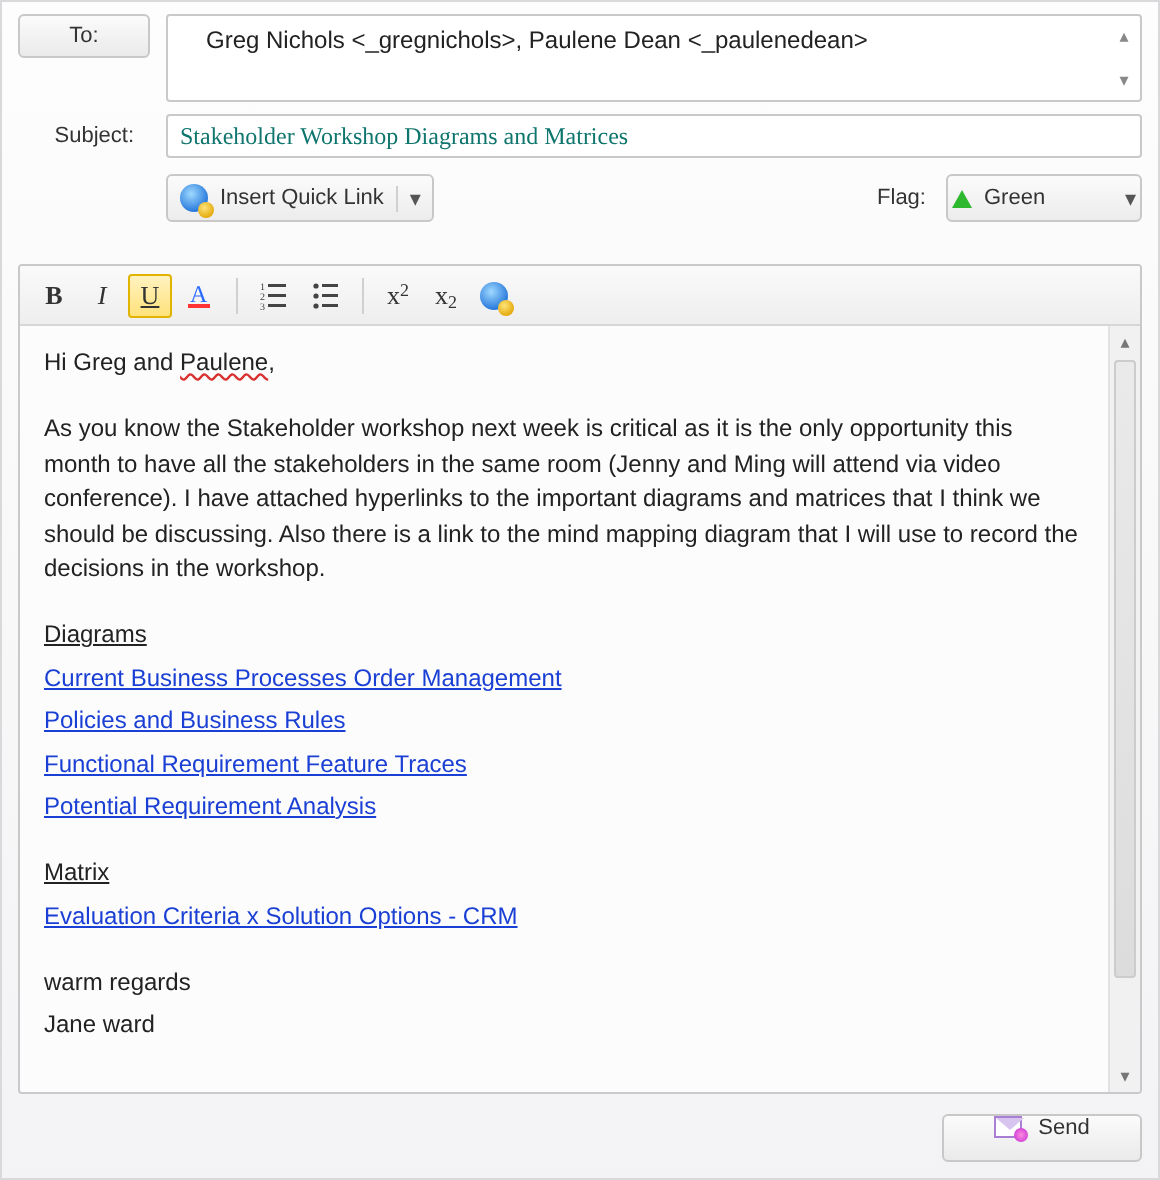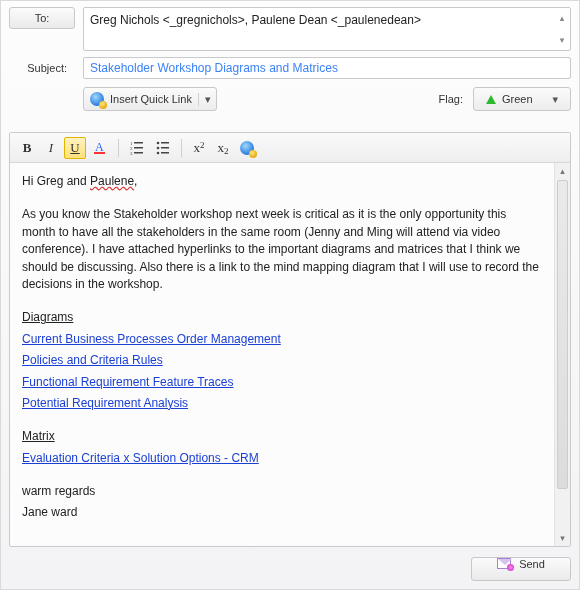--- a/index.html
+++ b/index.html
@@ -40,21 +40,21 @@
     margin-right: 0;
     cursor: pointer;
   }
   .to-field {
     flex: 1;
     margin-left: 8px;
     height: 44px;
     border: 1px solid #c9c9cc;
     background: #ffffff;
     border-radius: 2px;
-    padding: 4px 18px 4px 6px;
+    padding: 4px 18px 4px 19px;
     font-size: 12px;
     color: #222;
     line-height: 16px;
     position: relative;
   }
   .to-field .mini-scroll {
     position: absolute;
     right: 2px;
     width: 12px;
     top: 2px;
@@ -68,21 +68,22 @@
   }
   .subject-field {
     flex: 1;
     margin-left: 8px;
     height: 22px;
     border: 1px solid #c9c9cc;
     background: #fff;
     border-radius: 2px;
     padding: 2px 6px;
     font-size: 12px;
-    color: #3b82f6;
+    color: #0f766e;
+    font-family: Liberation Serif, serif;
   }
   .toolbar-row {
     display: flex;
     align-items: center;
     margin-top: 2px;
     margin-bottom: 21px;
     padding-left: 74px;
     gap: 10px;
   }
   .quicklink-btn {
@@ -102,21 +103,21 @@
   .flag-label { margin-left: auto; font-size: 11px; color: #333; }
   .flag-select {
     height: 24px;
     min-width: 98px;
     display: flex;
     align-items: center;
     gap: 6px;
     background: linear-gradient(#fbfbfb,#ececec);
     border: 1px solid #c8c8c8;
     border-radius: 3px;
-    padding: 0 12px;
+    padding: 0 2px;
     font-size: 11px;
     color: #333;
     cursor: pointer;
   }
   .flag-select .swatch {
     width: 0; height: 0;
     border-left: 5px solid transparent;
     border-right: 5px solid transparent;
     border-bottom: 9px solid #2eb82e;
   }
@@ -324,21 +325,21 @@
     <div class="editor-body">
       <div class="editor-content">
         <p>
           <span>Hi Greg and </span><span class="spellerr">Paulene</span><span>,</span>
         </p>
         <div class="gap"></div>
         <p>As you know the Stakeholder workshop next week is critical as it is the only opportunity this month to have all the stakeholders in the same room (Jenny and Ming will attend via video conference). I have attached hyperlinks to the important diagrams and matrices that I think we should be discussing. Also there is a link to the mind mapping diagram that I will use to record the decisions in the workshop.</p>
         <div class="gap"></div>
         <p><span class="section-head">Diagrams</span></p>
         <p><a>Current Business Processes Order Management</a></p>
-        <p><a>Policies and Criteria Rules</a></p>
+        <p><a>Policies and Business Rules</a></p>
         <p><a>Functional Requirement Feature Traces</a></p>
         <p><a>Potential Requirement Analysis</a></p>
         <div class="gap"></div>
         <p><span class="section-head">Matrix</span></p>
         <p><a>Evaluation Criteria x Solution Options - CRM</a></p>
         <div class="gap"></div>
         <p>warm regards</p>
         <p>Jane ward</p>
       </div>
       <div class="editor-scroll">

